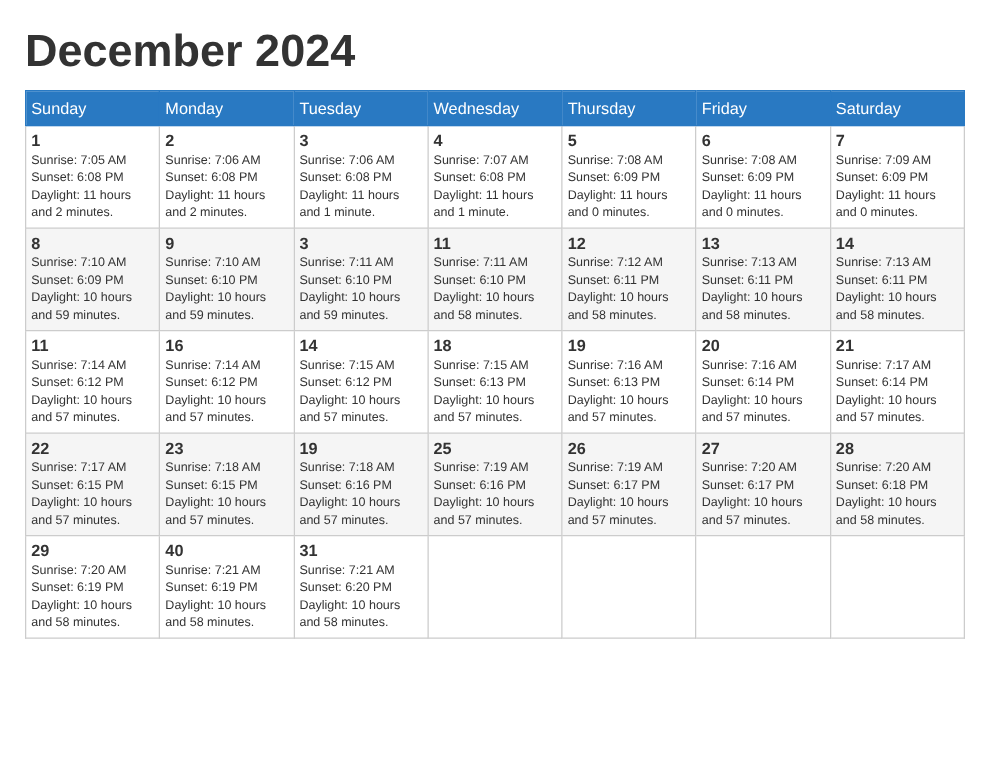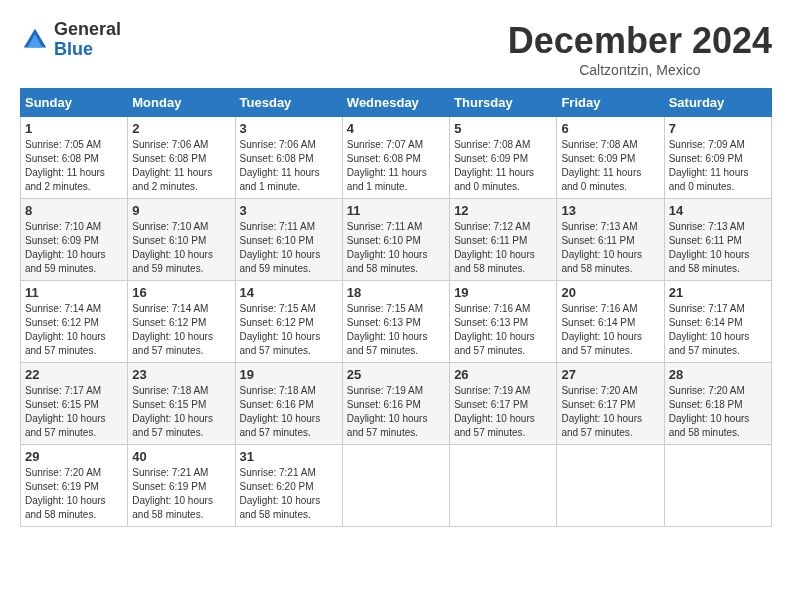--- a/index.html
+++ b/index.html
@@ -56,21 +56,21 @@
       width: 100%;
       border-collapse: collapse;
       font-size: 11px;
     }
     .calendar th {
       background-color: #2979c2;
       color: #fff;
       padding: 6px 4px;
       text-align: left;
       font-size: 13px;
-      font-weight: bold;
+      font-weight: normal;
       border: 1px solid #2979c2;
     }
     .calendar td {
       border: 1px solid #ccc;
       vertical-align: top;
       padding: 4px;
       width: calc(100% / 7);
       min-height: 80px;
       background: #fff;
     }
@@ -90,33 +90,22 @@
       line-height: 1.4;
     }
     .empty-cell {
       background: #f9f9f9;
     }
   </style>
 </head>
 <body>
 
 <div class="header">
-  <div class="logo">
-    <svg class="logo-icon" viewBox="0 0 40 40" xmlns="http://www.w3.org/2000/svg">
-      <polygon points="20,5 35,30 5,30" fill="#1a6bbf"></polygon>
-      <polygon points="20,12 30,30 10,30" fill="#4a9eef"></polygon>
-    </svg>
-    <div class="logo-text">
-      <span class="logo-general">General</span>
-      <span class="logo-blue">Blue</span>
-    </div>
-  </div>
   <div class="title-section">
     <div class="month-title">December 2024</div>
-    <div class="location">Caltzontzin, Mexico</div>
   </div>
 </div>
 
 <table class="calendar">
   <thead>
     <tr>
     <th>Sunday</th>
         <th>Monday</th>
         <th>Tuesday</th>
         <th>Wednesday</th>

